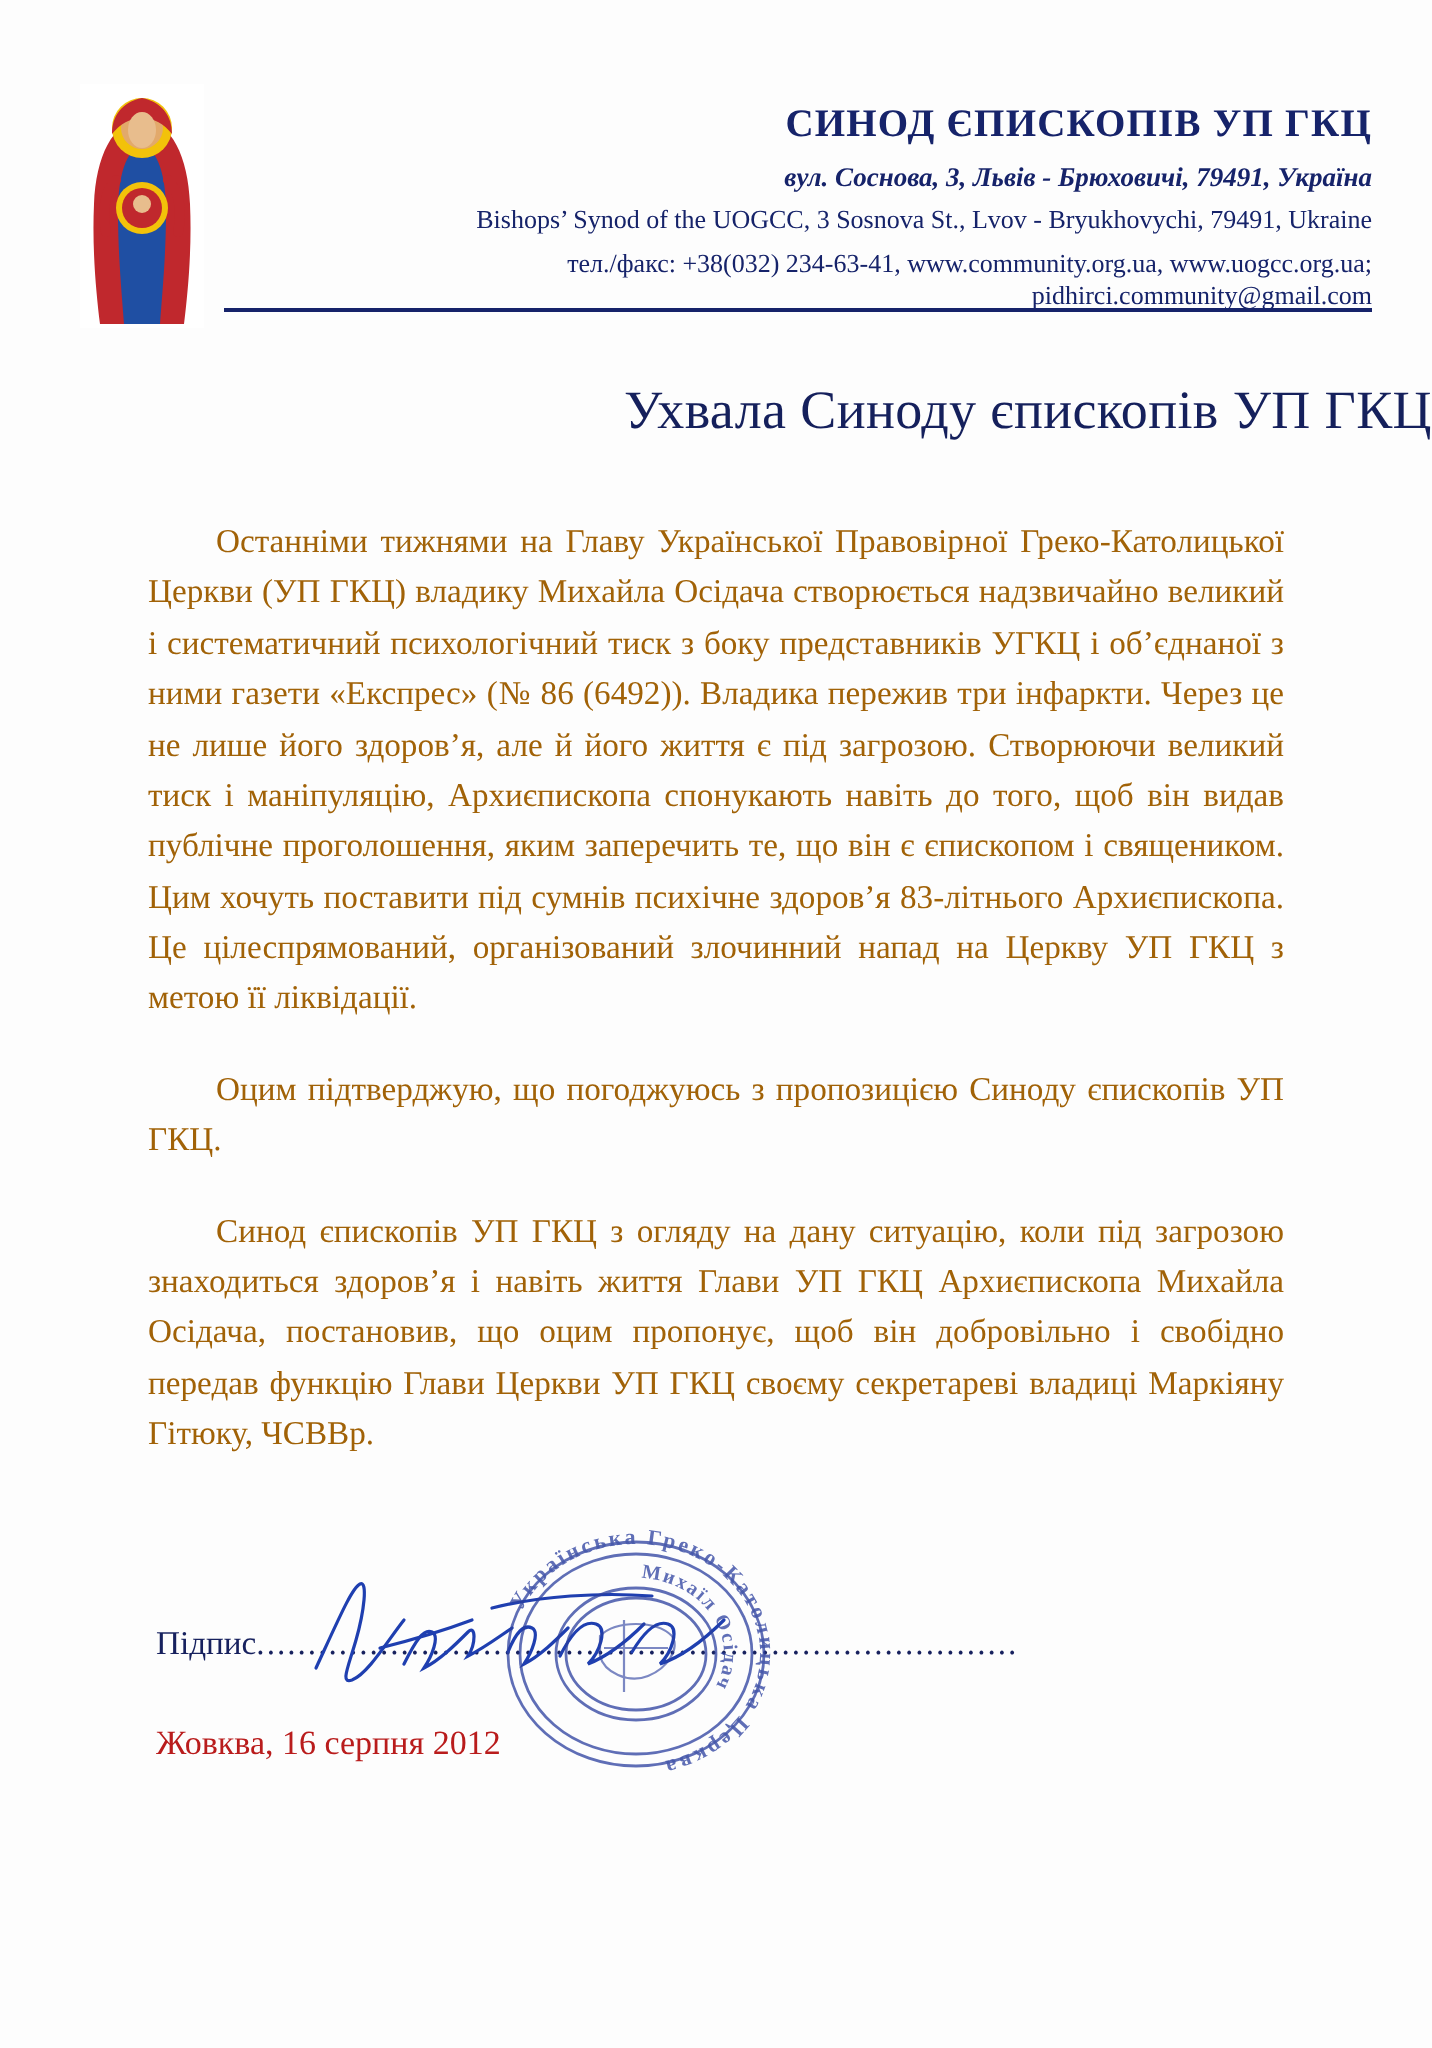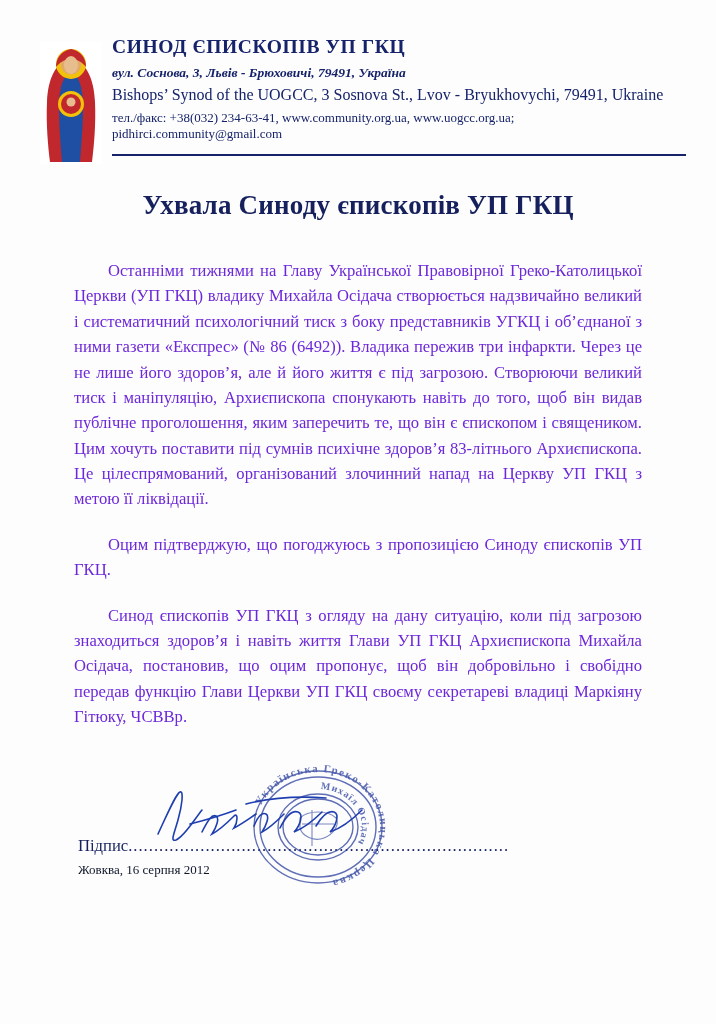--- a/index.html
+++ b/index.html
@@ -36,42 +36,42 @@
     left: 0;
     top: 6px;
     width: 62px;
     height: 122px;
   }
 
   .header-text {
     position: absolute;
     left: 72px;
     right: 0;
-    top: 0;
-    text-align: left;
+    top: 16px;
+    text-align: right;
   }
 
   .org-title {
     font-size: 19.5px;
     font-weight: bold;
     letter-spacing: 0.6px;
     color: #16236a;
     margin: 0 0 7px 0;
     font-variant: small-caps;
     text-transform: uppercase;
   }
   .addr-ua {
     font-size: 13.5px;
     font-weight: bold;
     color: #16236a;
     margin: 0 0 5px 0;
     font-style: italic;
   }
   .addr-en {
-    font-size: 16px;
+    font-size: 13px;
     color: #16236a;
     margin: 0 0 6px 0;
   }
   .contact-line {
     font-size: 13px;
     color: #16236a;
     margin: 0;
   }
   .rule {
     position: absolute;
@@ -80,66 +80,65 @@
     top: 118px;
     border-top: 2.4px solid #16236a;
   }
 
   
   .doc-title {
     position: absolute;
     top: 190px;
     left: 0;
     right: 0;
-    text-align: center;
+    text-align: right;
     font-size: 27px;
-    font-weight: bold;
+    font-weight: normal;
     color: #15205c;
     letter-spacing: 0.2px;
   }
 
   
   .body-text {
     position: absolute;
     top: 258px;
     left: 74px;
     width: 568px;
     font-size: 16.6px;
     line-height: 1.53;
     text-align: justify;
-    color: #6d28d9;
+    color: #a16207;
   }
   .body-text p {
     margin: 0 0 20px 0;
     text-indent: 34px;
   }
 
   
   .sign-row {
     position: absolute;
     top: 812px;
     left: 78px;
     width: 540px;
     font-size: 16.6px;
     color: #17215e;
   }
   .sign-label {
     display: inline-block;
-    margin-top: 24px;
   }
   .sign-dots {
     display: inline-block;
     letter-spacing: 1px;
   }
   .place-date {
     position: absolute;
     top: 862px;
     left: 78px;
-    font-size: 13px;
-    color: #0f172a;
+    font-size: 17px;
+    color: #b91c1c;
     text-align: right;
   }
 
   
   .handwriting {
     position: absolute;
     left: 150px;
     top: 780px;
     width: 250px;
     height: 80px;

